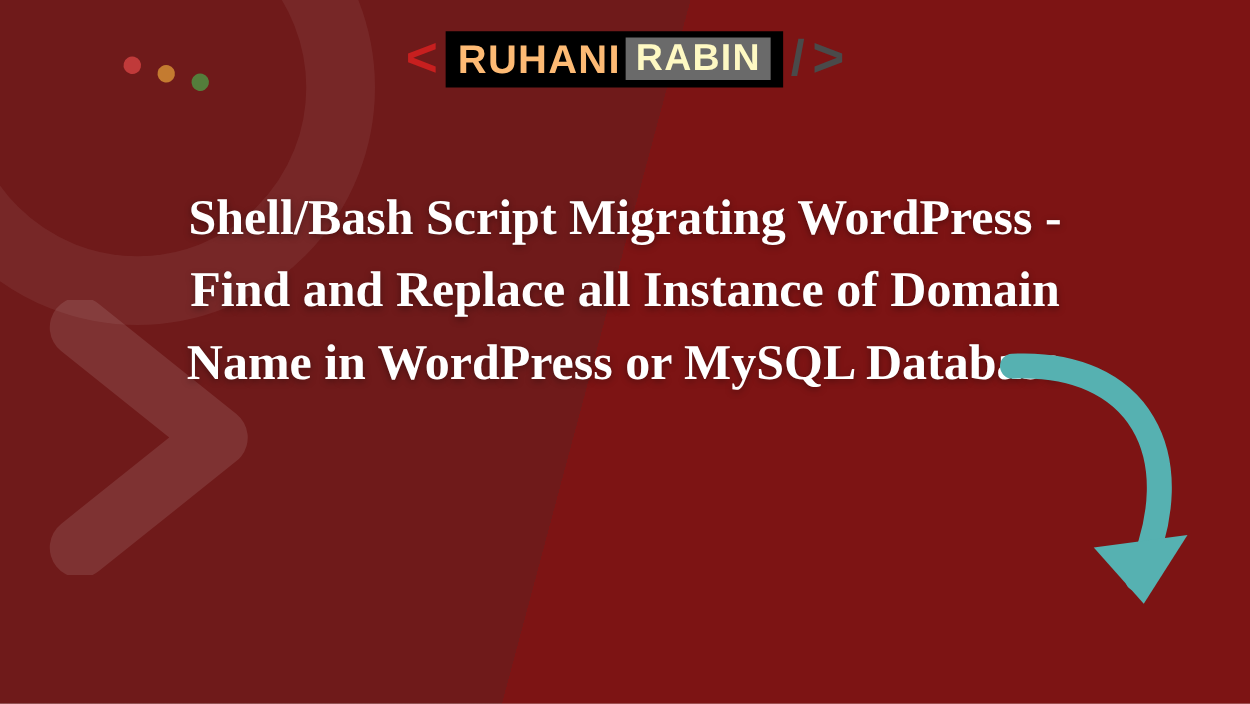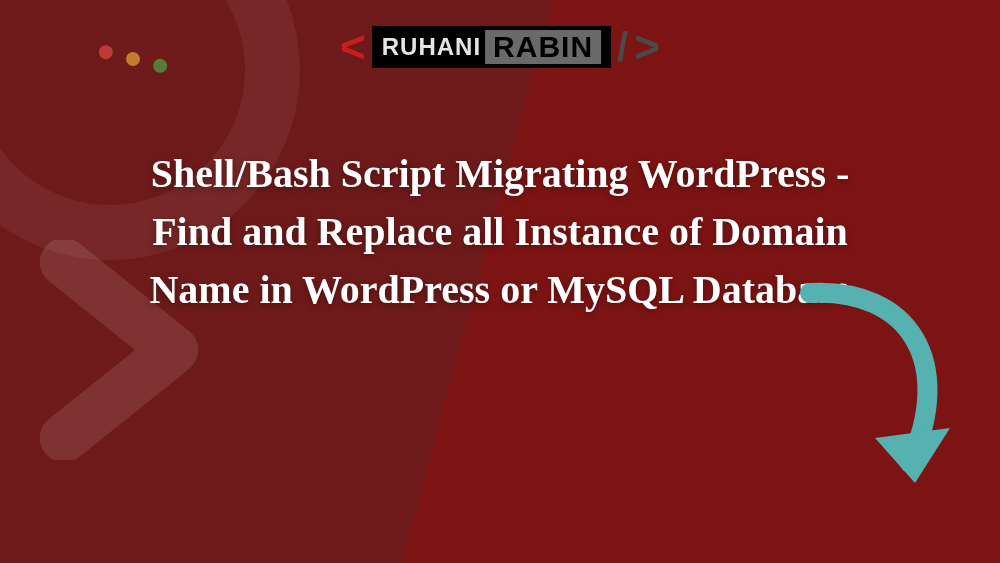--- a/index.html
+++ b/index.html
@@ -53,28 +53,28 @@
   .angle { font-size: 44px; font-weight: 700; color: #4a4a4a; }
   .angle.red { color: #c71f1f; }
   .slash { font-size: 40px; font-weight: 700; color: #4a4a4a; }
   .brand {
     background: #000;
     padding: 4px 10px;
     display: flex;
     align-items: center;
   }
   .brand-white {
-    color: #e5e5e5;
+    color: #fdba74;
     font-weight: 900;
-    font-size: 24px;
+    font-size: 32px;
     letter-spacing: 1px;
     font-family: Arial, sans-serif;
   }
   .brand-gray {
-    color: #000000;
+    color: #fef9c3;
     background: #6a6a6a;
     font-weight: 800;
     font-size: 30px;
     letter-spacing: 1px;
     padding: 0 8px;
     margin-left: 4px;
     font-family: Arial, sans-serif;
   }
   .title {
     position: absolute;

